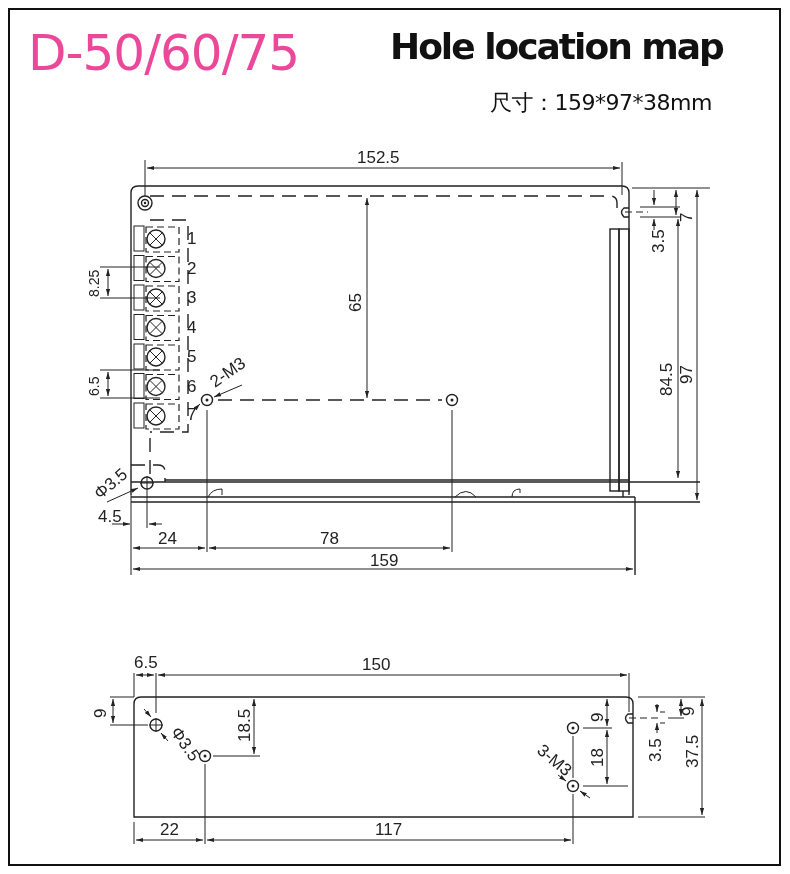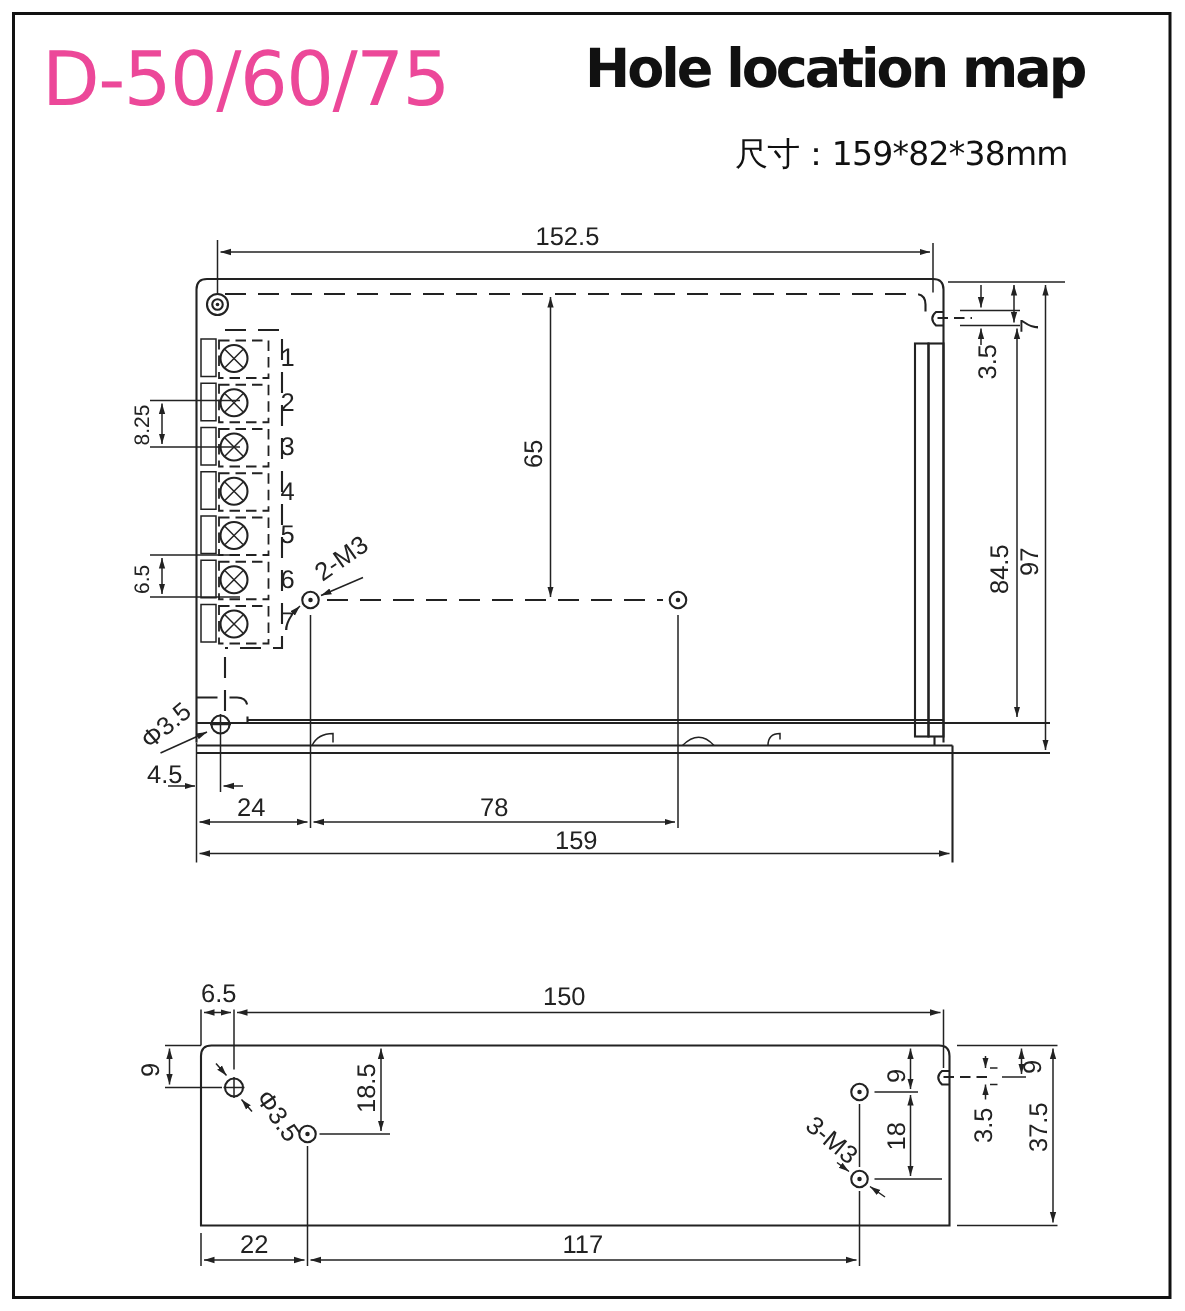--- a/index.html
+++ b/index.html
@@ -15,21 +15,21 @@
   .dash { stroke: #222; stroke-width: 1.4; fill: none; stroke-dasharray: 14 8; }
   .dashs { stroke: #222; stroke-width: 1.2; fill: none; stroke-dasharray: 7 4; }
   .arrow { fill: #222; }
 </style>
 </head>
 <body>
 
 <div class="frame"></div>
 <div class="model">D-50/60/75</div>
 <div class="title">Hole location map</div>
-<div class="size">尺寸：159*82*38mm</div>
+<div class="size">尺寸：159*97*38mm</div>
 
 <svg width="790" height="874" viewBox="0 0 790 874">
   <defs>
     <marker id="ah" viewBox="0 0 10 10" refX="10" refY="5" markerWidth="7" markerHeight="7" orient="auto-start-reverse">
       <path d="M0,2 L10,5 L0,8 z" class="arrow"></path>
     </marker>
   </defs>
 
   <g>
 

